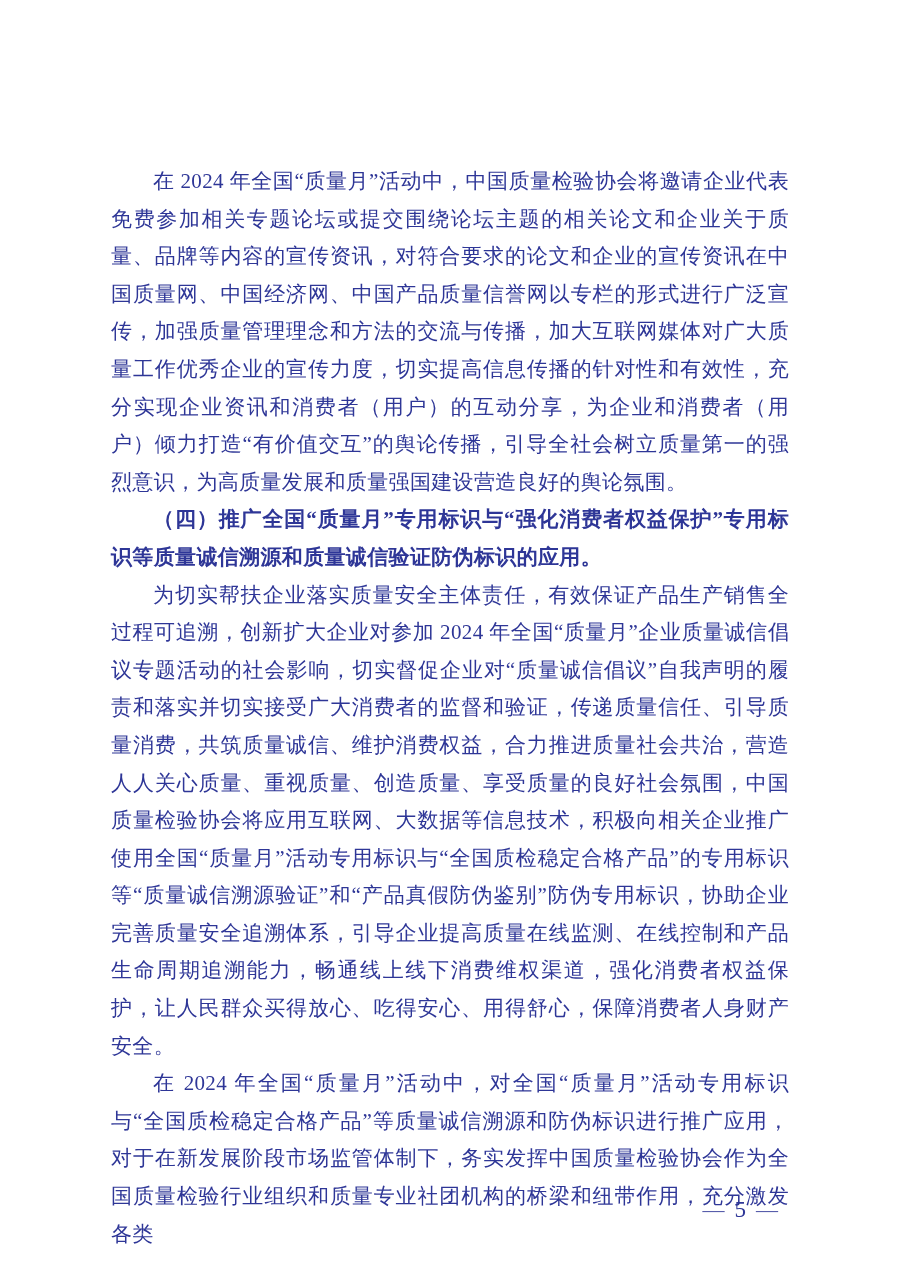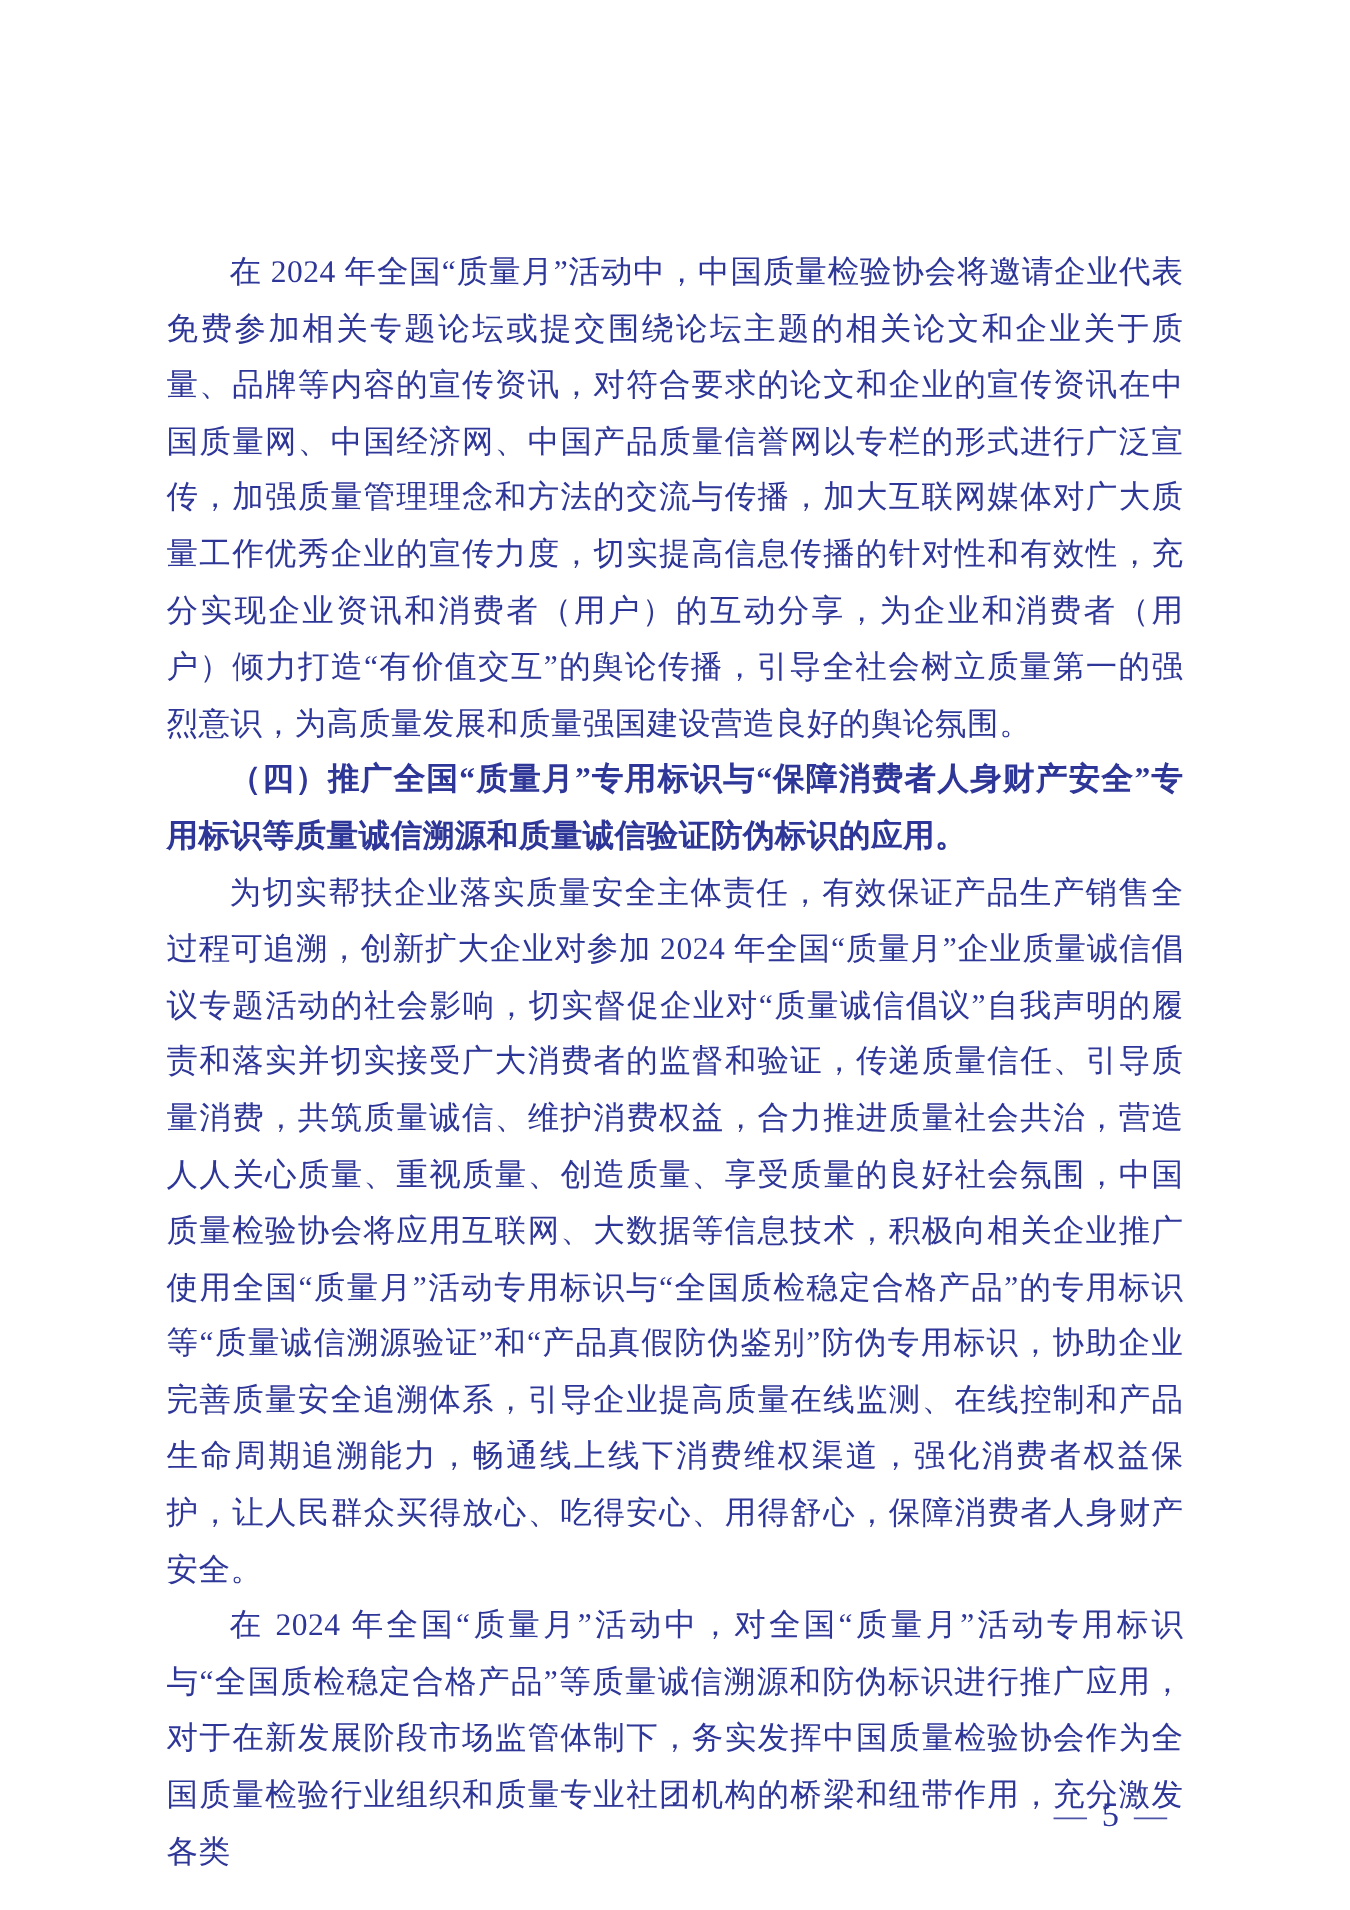--- a/index.html
+++ b/index.html
@@ -50,21 +50,21 @@
   .footer .num {
     font-size: 23px;
   }
 </style>
 </head>
 <body>
 
 <div class="page">
   <div class="text-block">
     <p class="para body">在 2024 年全国“质量月”活动中，中国质量检验协会将邀请企业代表免费参加相关专题论坛或提交围绕论坛主题的相关论文和企业关于质量、品牌等内容的宣传资讯，对符合要求的论文和企业的宣传资讯在中国质量网、中国经济网、中国产品质量信誉网以专栏的形式进行广泛宣传，加强质量管理理念和方法的交流与传播，加大互联网媒体对广大质量工作优秀企业的宣传力度，切实提高信息传播的针对性和有效性，充分实现企业资讯和消费者（用户）的互动分享，为企业和消费者（用户）倾力打造“有价值交互”的舆论传播，引导全社会树立质量第一的强烈意识，为高质量发展和质量强国建设营造良好的舆论氛围。</p>
-    <p class="para heading">（四）推广全国“质量月”专用标识与“保障消费者人身财产安全”专用标识等质量诚信溯源和质量诚信验证防伪标识的应用。</p>
+    <p class="para heading">（四）推广全国“质量月”专用标识与“强化消费者权益保护”专用标识等质量诚信溯源和质量诚信验证防伪标识的应用。</p>
     <p class="para body">为切实帮扶企业落实质量安全主体责任，有效保证产品生产销售全过程可追溯，创新扩大企业对参加 2024 年全国“质量月”企业质量诚信倡议专题活动的社会影响，切实督促企业对“质量诚信倡议”自我声明的履责和落实并切实接受广大消费者的监督和验证，传递质量信任、引导质量消费，共筑质量诚信、维护消费权益，合力推进质量社会共治，营造人人关心质量、重视质量、创造质量、享受质量的良好社会氛围，中国质量检验协会将应用互联网、大数据等信息技术，积极向相关企业推广使用全国“质量月”活动专用标识与“全国质检稳定合格产品”的专用标识等“质量诚信溯源验证”和“产品真假防伪鉴别”防伪专用标识，协助企业完善质量安全追溯体系，引导企业提高质量在线监测、在线控制和产品生命周期追溯能力，畅通线上线下消费维权渠道，强化消费者权益保护，让人民群众买得放心、吃得安心、用得舒心，保障消费者人身财产安全。</p>
     <p class="para body">在 2024 年全国“质量月”活动中，对全国“质量月”活动专用标识与“全国质检稳定合格产品”等质量诚信溯源和防伪标识进行推广应用，对于在新发展阶段市场监管体制下，务实发挥中国质量检验协会作为全国质量检验行业组织和质量专业社团机构的桥梁和纽带作用，充分激发各类</p>
   </div>
 
   <div class="footer">
     <span class="dash">—</span><span class="num">5</span><span class="dash">—</span>
   </div>
 </div>
 
 </body></html>

